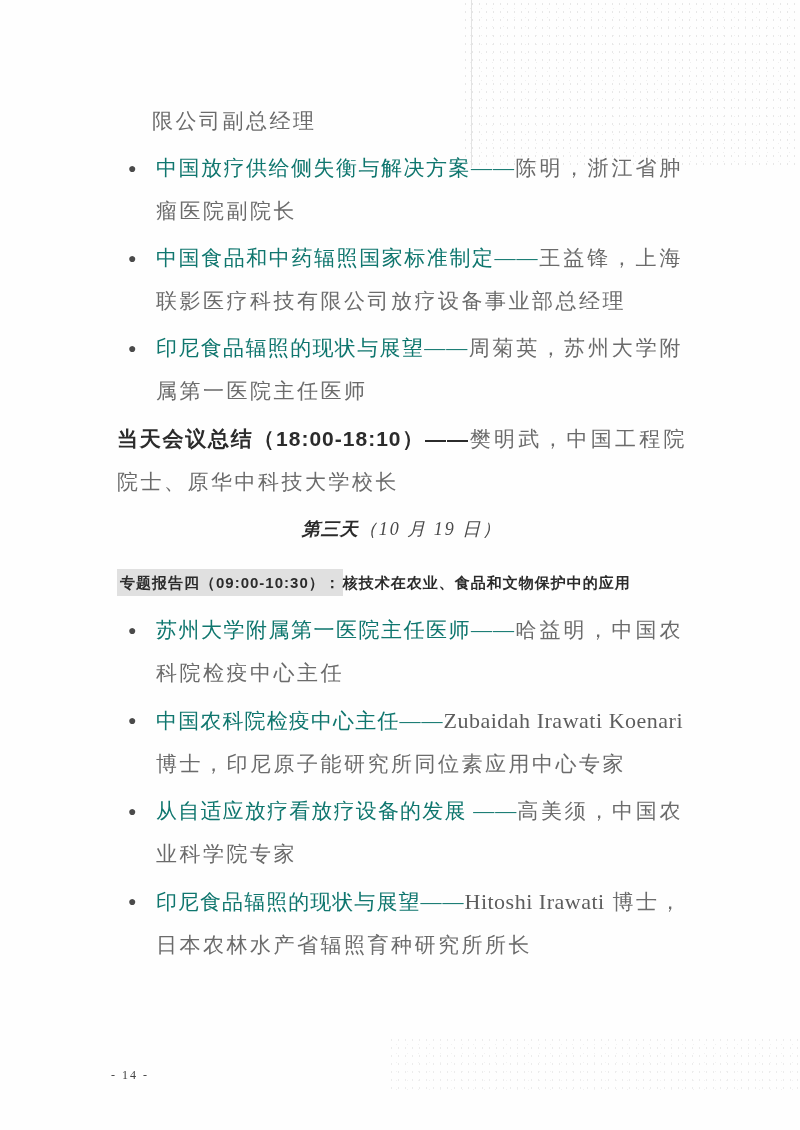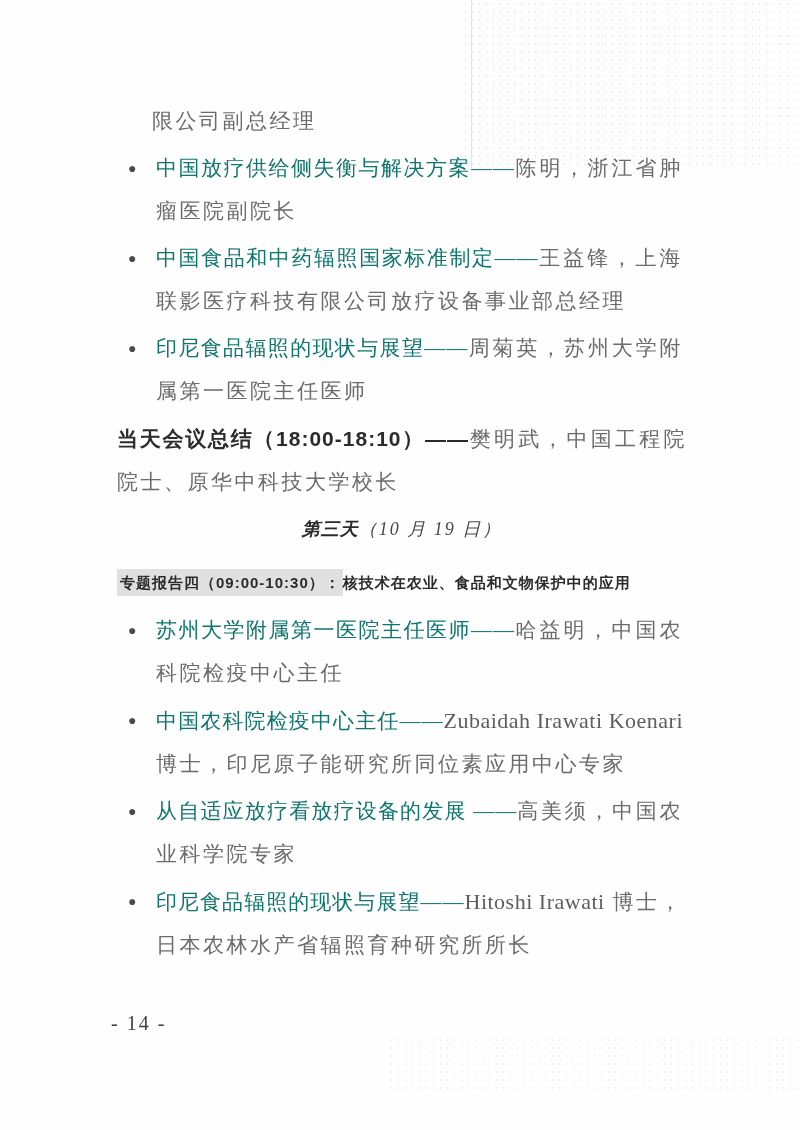--- a/index.html
+++ b/index.html
@@ -57,22 +57,22 @@
     font-weight:400;color:#5d5d5d;letter-spacing:.5px;font-size:22px;
   }
   .day-heading{
     text-align:center;margin-top:2px;margin-bottom:10px;
     font-size:18px;font-weight:normal;font-style:italic;
   }
   .day-heading .date{color:#484848;letter-spacing:2px;font-weight:400;}
   .session-heading{font-weight:normal;font-size:15px;}
   .hl{background:var(--hl,#e0e0e0);padding:5px 2px 5px 3px;}
   .pagenum{
-    position:absolute;left:111px;top:1012px;
-    font-size:20px;color:#414141;letter-spacing:2px;
+    position:absolute;left:111px;top:1068px;
+    font-size:12px;color:#414141;letter-spacing:2px;
   }
 </style>
 </head>
 <body>
 
 <div class="page">
 
   <div class="noise noise-top"></div>
   <div class="scan-line"></div>
   <div class="noise noise-bottom"></div>

